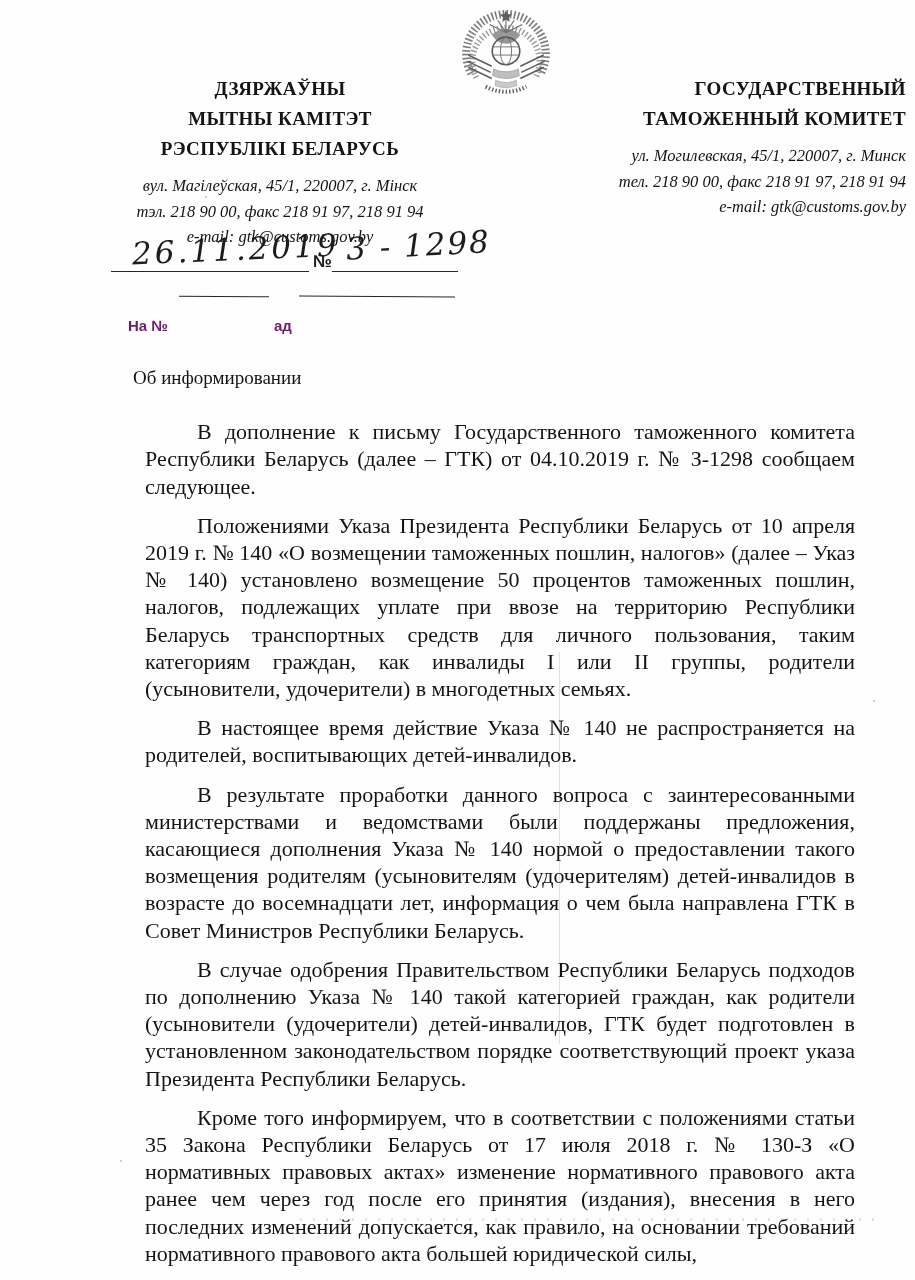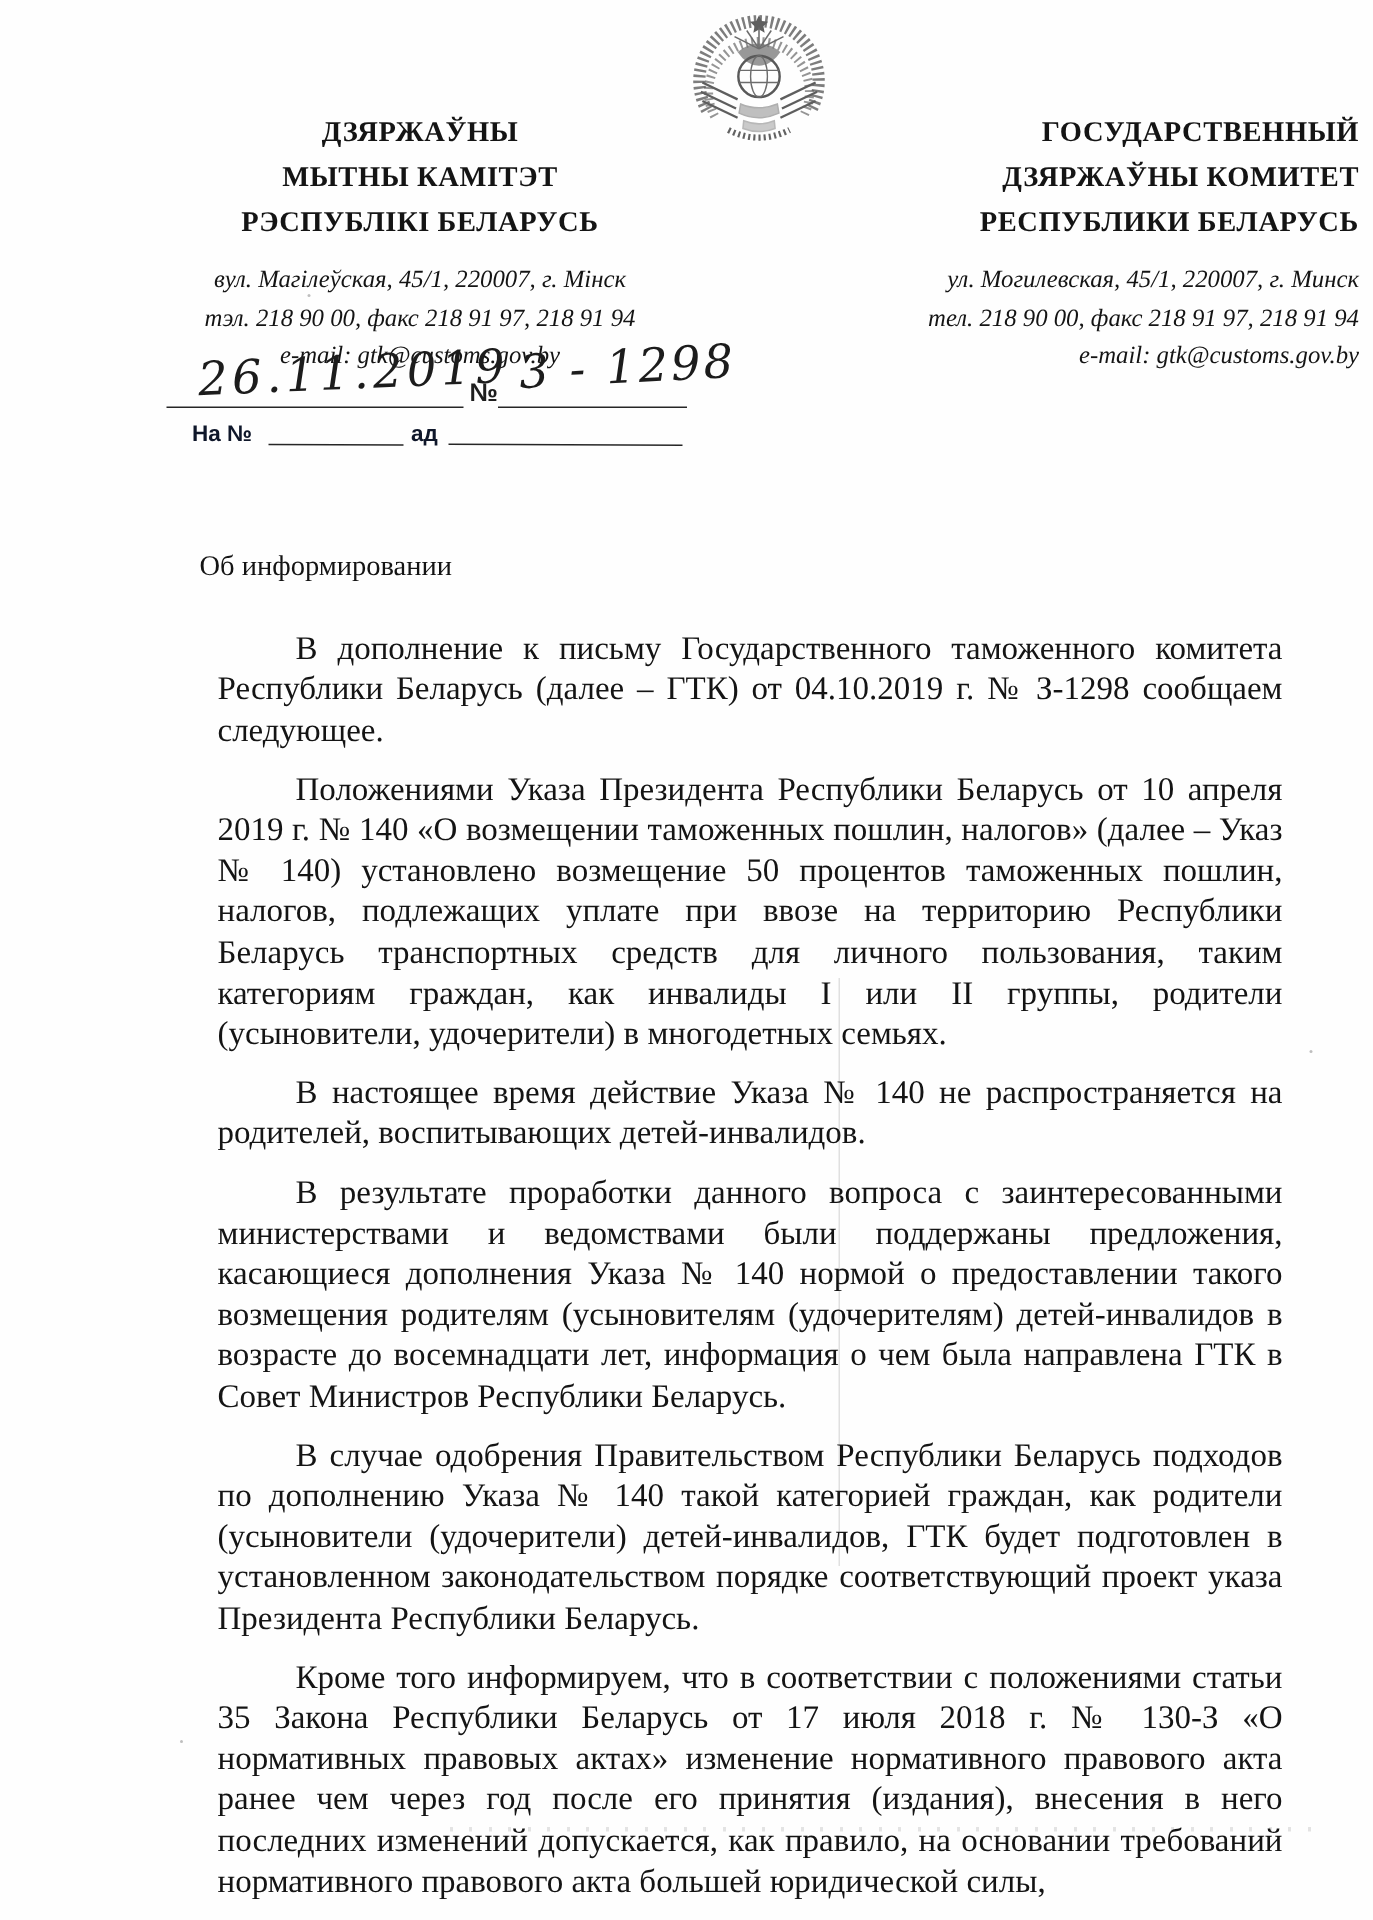--- a/index.html
+++ b/index.html
@@ -27,21 +27,21 @@
     white-space:nowrap;
   }
   .hand-date{position:absolute;left:132px;top:231px;font-size:31px;letter-spacing:3px;transform:rotate(-2.5deg);}
   .hand-number{position:absolute;left:346px;top:227px;font-size:31px;letter-spacing:2px;transform:rotate(-3deg);}
   .uline{position:absolute;height:0;border-bottom:1.6px solid #262626;}
   .ul-date{left:111px;top:271px;width:198px;}
   .ul-number{left:332px;top:271px;width:126px;}
   .ul-reply1{left:179px;top:296px;width:90px;transform:rotate(.3deg);}
   .ul-reply2{left:299px;top:296px;width:156px;transform:rotate(.3deg);}
   .num-sign{position:absolute;left:313px;top:252px;font-family:"Liberation Sans",sans-serif;font-size:17px;font-weight:bold;color:#1e1e1e;}
-  .reply-label{position:absolute;font-family:"Liberation Sans",sans-serif;font-size:15px;font-weight:bold;color:#0f172a;}
+  .reply-label{position:absolute;font-family:"Liberation Sans",sans-serif;font-size:15px;font-weight:bold;color:#701a75;margin-top:36px;}
   .lbl-na{left:128px;top:281px;}
   .lbl-ad{left:274px;top:281px;}
   
   .letter-body{
     position:absolute;left:133px;top:364px;width:734px;
     font-size:22px;line-height:27.2px;
   }
   .subject{margin:0 0 27px 0;font-size:19px;}
   .letter-body p.par{
     margin:12px;
@@ -103,22 +103,21 @@
     <div class="lh-address">
       <div>вул. Магілеўская, 45/1, 220007, г. Мінск</div>
       <div>тэл. 218 90 00,  факс 218 91 97, 218 91 94</div>
       <div>e-mail: gtk@customs.gov.by</div>
     </div>
   </div>
 
   <div class="lh-col lh-right">
     <div class="lh-title">
       <div>ГОСУДАРСТВЕННЫЙ</div>
-      <div>ДЗЯРЖАЎНЫ КОМИТЕТ</div>
-      <div>РЕСПУБЛИКИ БЕЛАРУСЬ</div>
+      <div>ТАМОЖЕННЫЙ КОМИТЕТ</div>
     </div>
     <div class="lh-address">
       <div>ул. Могилевская, 45/1, 220007, г. Минск</div>
       <div>тел. 218 90 00, факс 218 91 97, 218 91 94</div>
       <div>e-mail: gtk@customs.gov.by</div>
     </div>
   </div>
 
   <div class="hand hand-date">26.11.2019</div>
   <div class="uline ul-date"></div>

